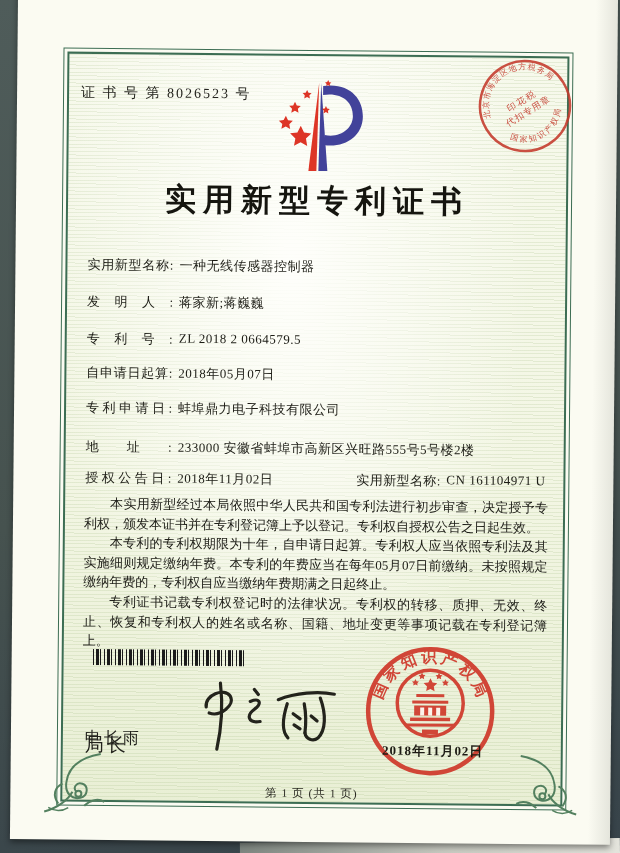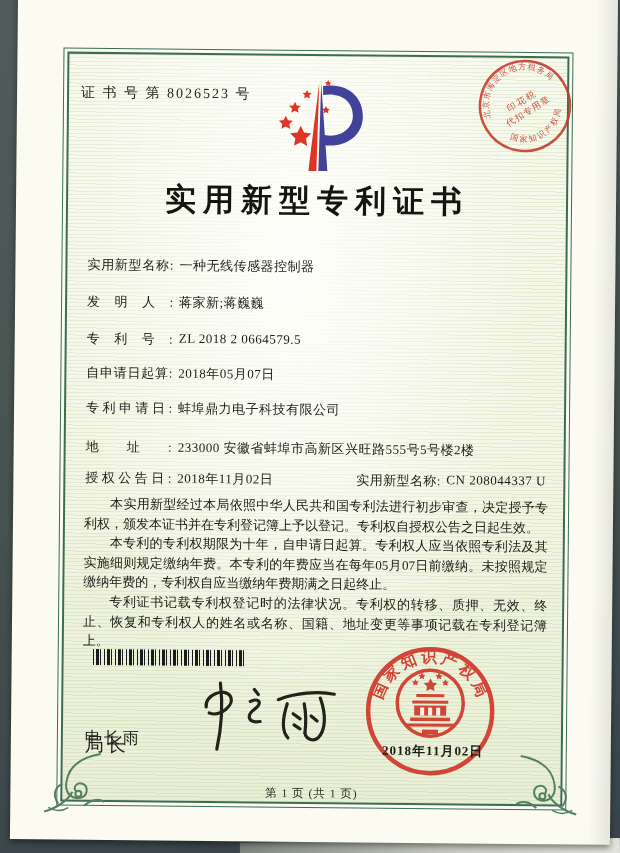--- a/index.html
+++ b/index.html
@@ -133,21 +133,21 @@
   </div>
   <div class="field-row" style="top:411px">
     <span class="flabel">专利申请日:</span><span class="fvalue">蚌埠鼎力电子科技有限公司</span>
   </div>
   <div class="field-row" style="top:450px">
     <span class="flabel">地址:</span><span class="fvalue">233000 安徽省蚌埠市高新区兴旺路555号5号楼2楼</span>
   </div>
   <div class="field-row" style="top:481px">
     <span class="flabel">授权公告日:</span><span class="fvalue">2018年11月02日</span>
     <span class="grant-no">
-      <span class="flabel">实用新型名称:</span><span class="fvalue">CN 208044337 U</span>
+      <span class="flabel">实用新型名称:</span><span class="fvalue">CN 161104971 U</span>
     </span>
   </div>
 
   <div class="abs body-text">
     <p>本实用新型经过本局依照中华人民共和国专利法进行初步审查，决定授予专利权，颁发本证书并在专利登记簿上予以登记。专利权自授权公告之日起生效。</p>
     <p>本专利的专利权期限为十年，自申请日起算。专利权人应当依照专利法及其实施细则规定缴纳年费。本专利的年费应当在每年05月07日前缴纳。未按照规定缴纳年费的，专利权自应当缴纳年费期满之日起终止。</p>
     <p>专利证书记载专利权登记时的法律状况。专利权的转移、质押、无效、终止、恢复和专利权人的姓名或名称、国籍、地址变更等事项记载在专利登记簿上。</p>
   </div>
 
   <div class="abs barcode"></div>

